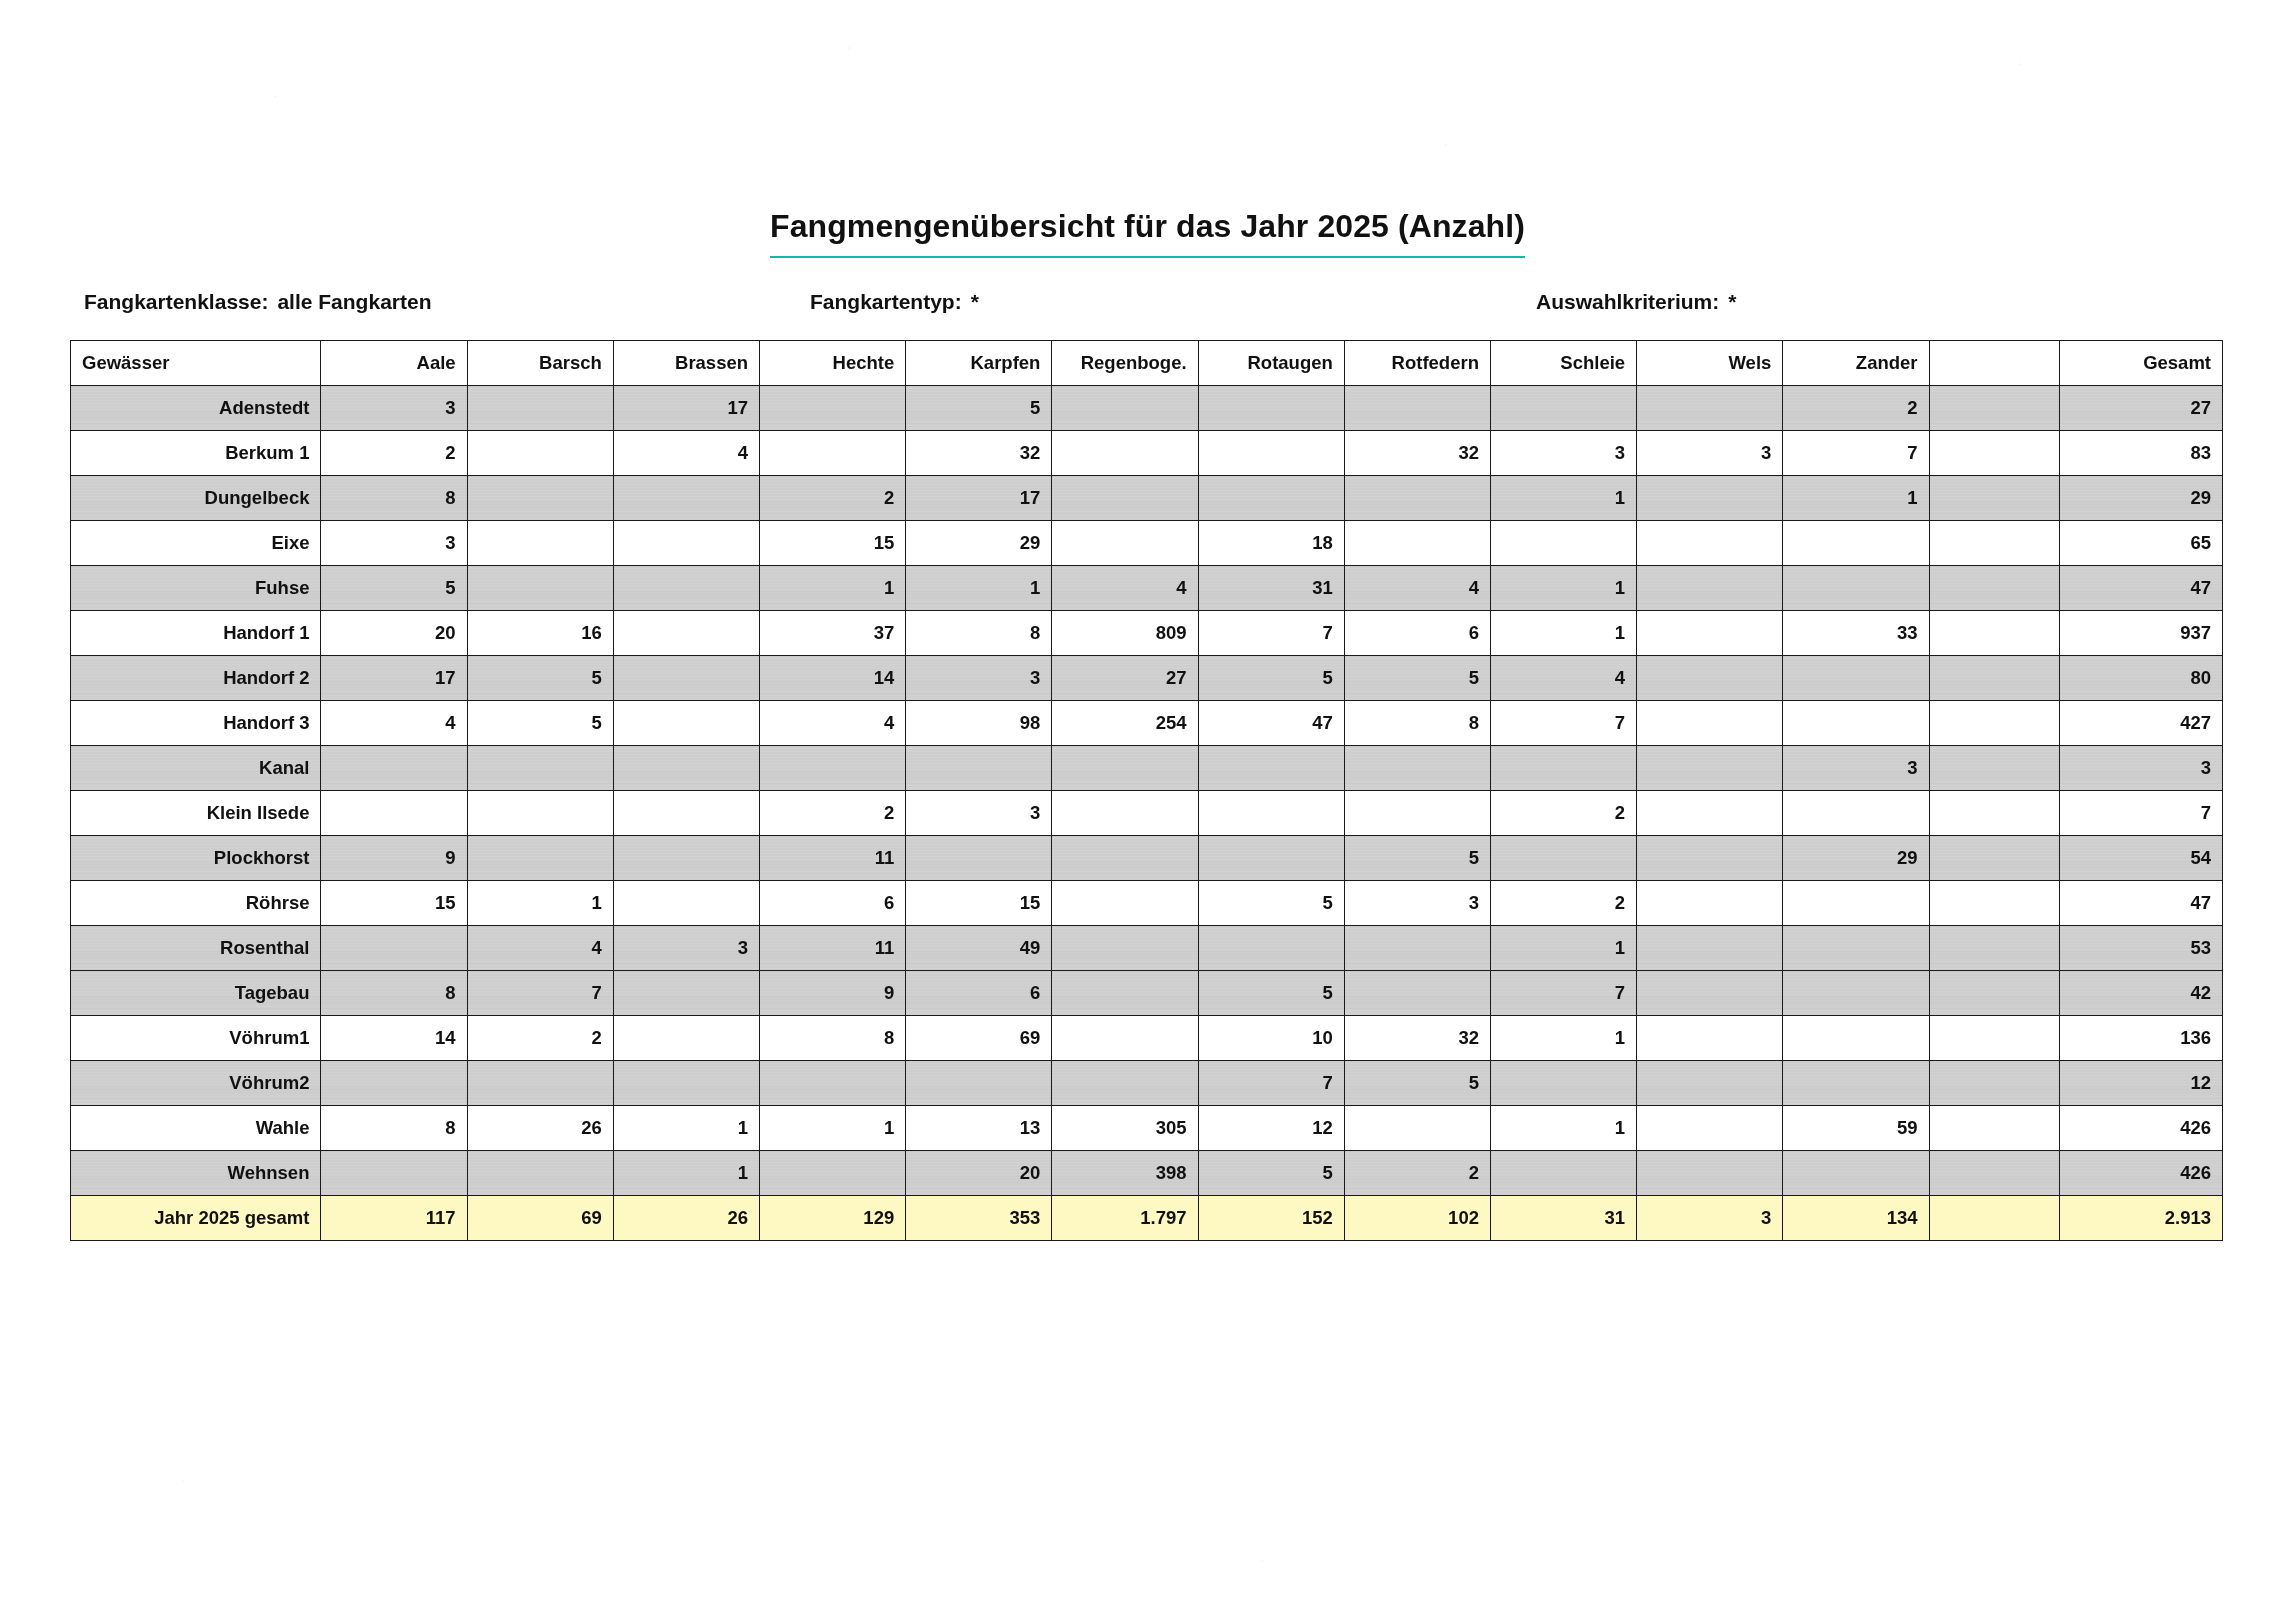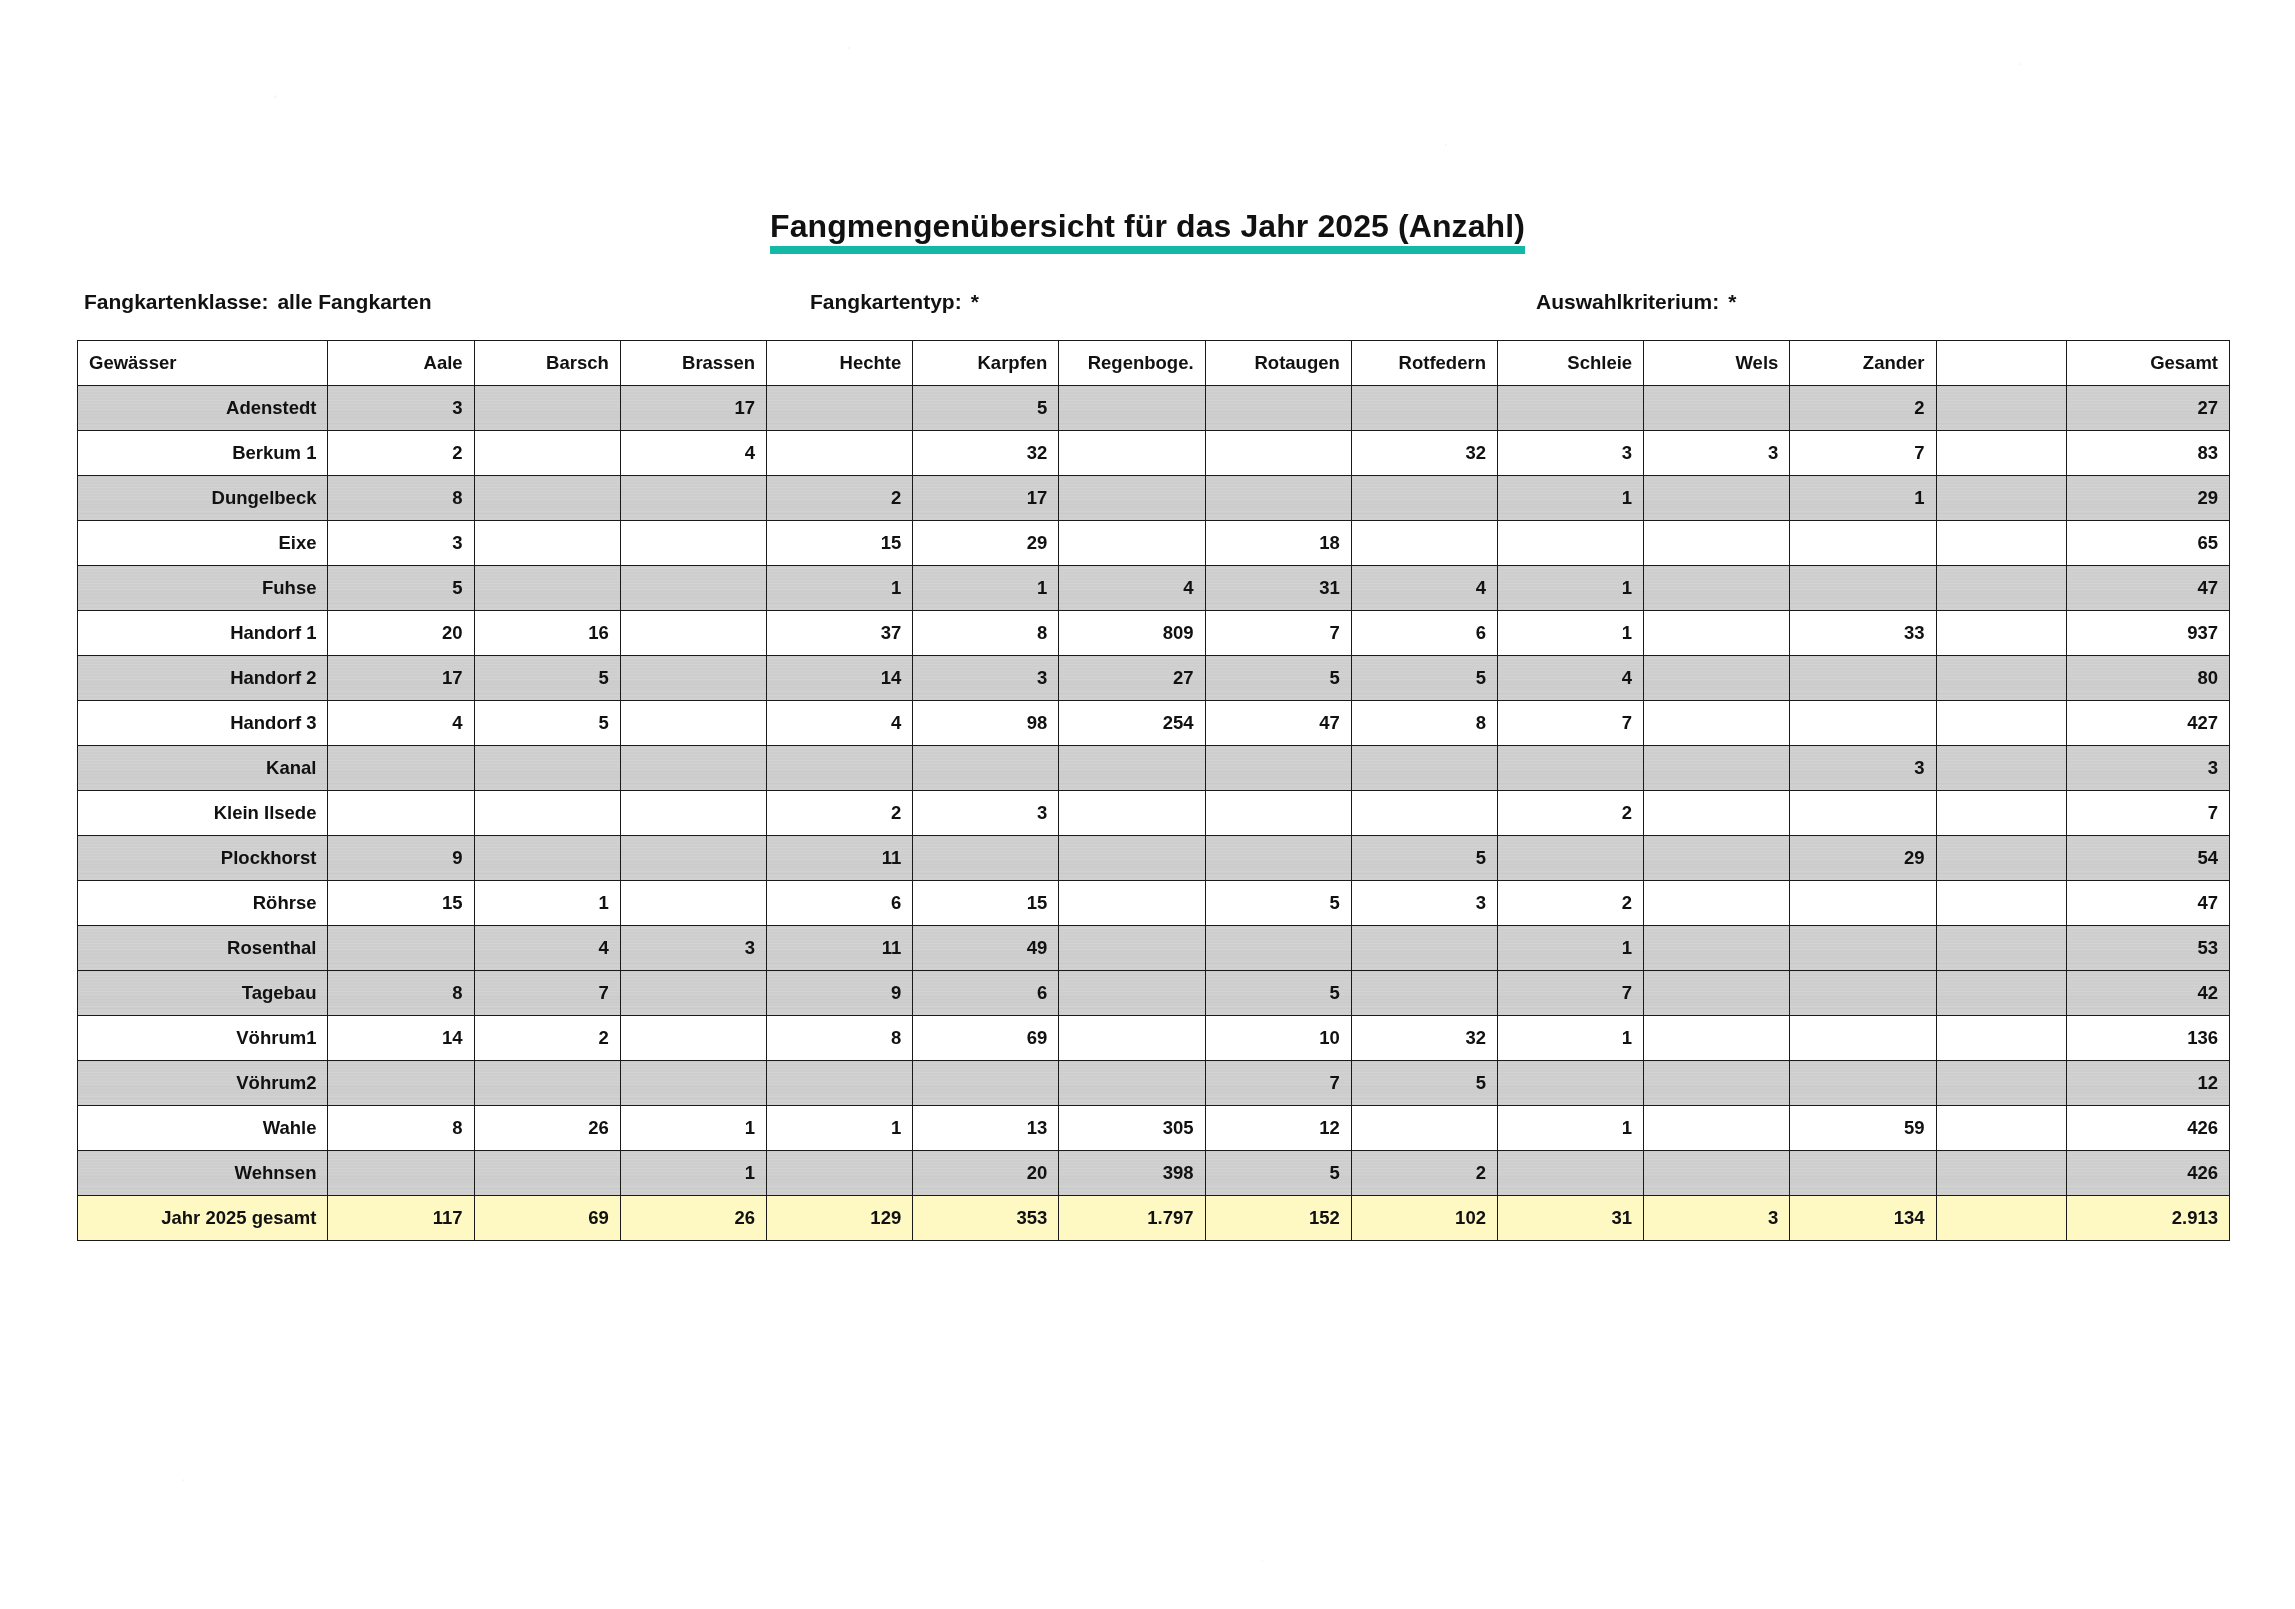--- a/index.html
+++ b/index.html
@@ -36,22 +36,22 @@
     position: absolute;
     top: 208px;
     left: 0;
     width: 2295px;
     text-align: center;
     font-size: 32px;
     font-weight: bold;
     letter-spacing: 0.1px;
   }
   .doc-title span {
-    border-bottom: 8px solid #14b8a6;
-    padding-bottom: 2px;
+    border-bottom: 2px solid #14b8a6;
+    padding-bottom: 12px;
   }
   .meta-row {
     position: absolute;
     top: 290px;
     left: 84px;
     width: 2134px;
     height: 25px;
     font-size: 21px;
     font-weight: bold;
   }
@@ -65,21 +65,20 @@
   }
   .meta-1 { left: 0px; }
   .meta-2 { left: 726px; }
   .meta-3 { left: 1452px; }
 
   .table-wrap {
     position: absolute;
     top: 340px;
     left: 70px;
     width: 1765px;
-    margin-left: 7px;
   }
   table.fang {
     border-collapse: collapse;
     width: 2153px;
     table-layout: fixed;
     font-size: 18.5px;
   }
   table.fang th, table.fang td {
     border: 1.5px solid #1a1a1a;
     height: 44px;

